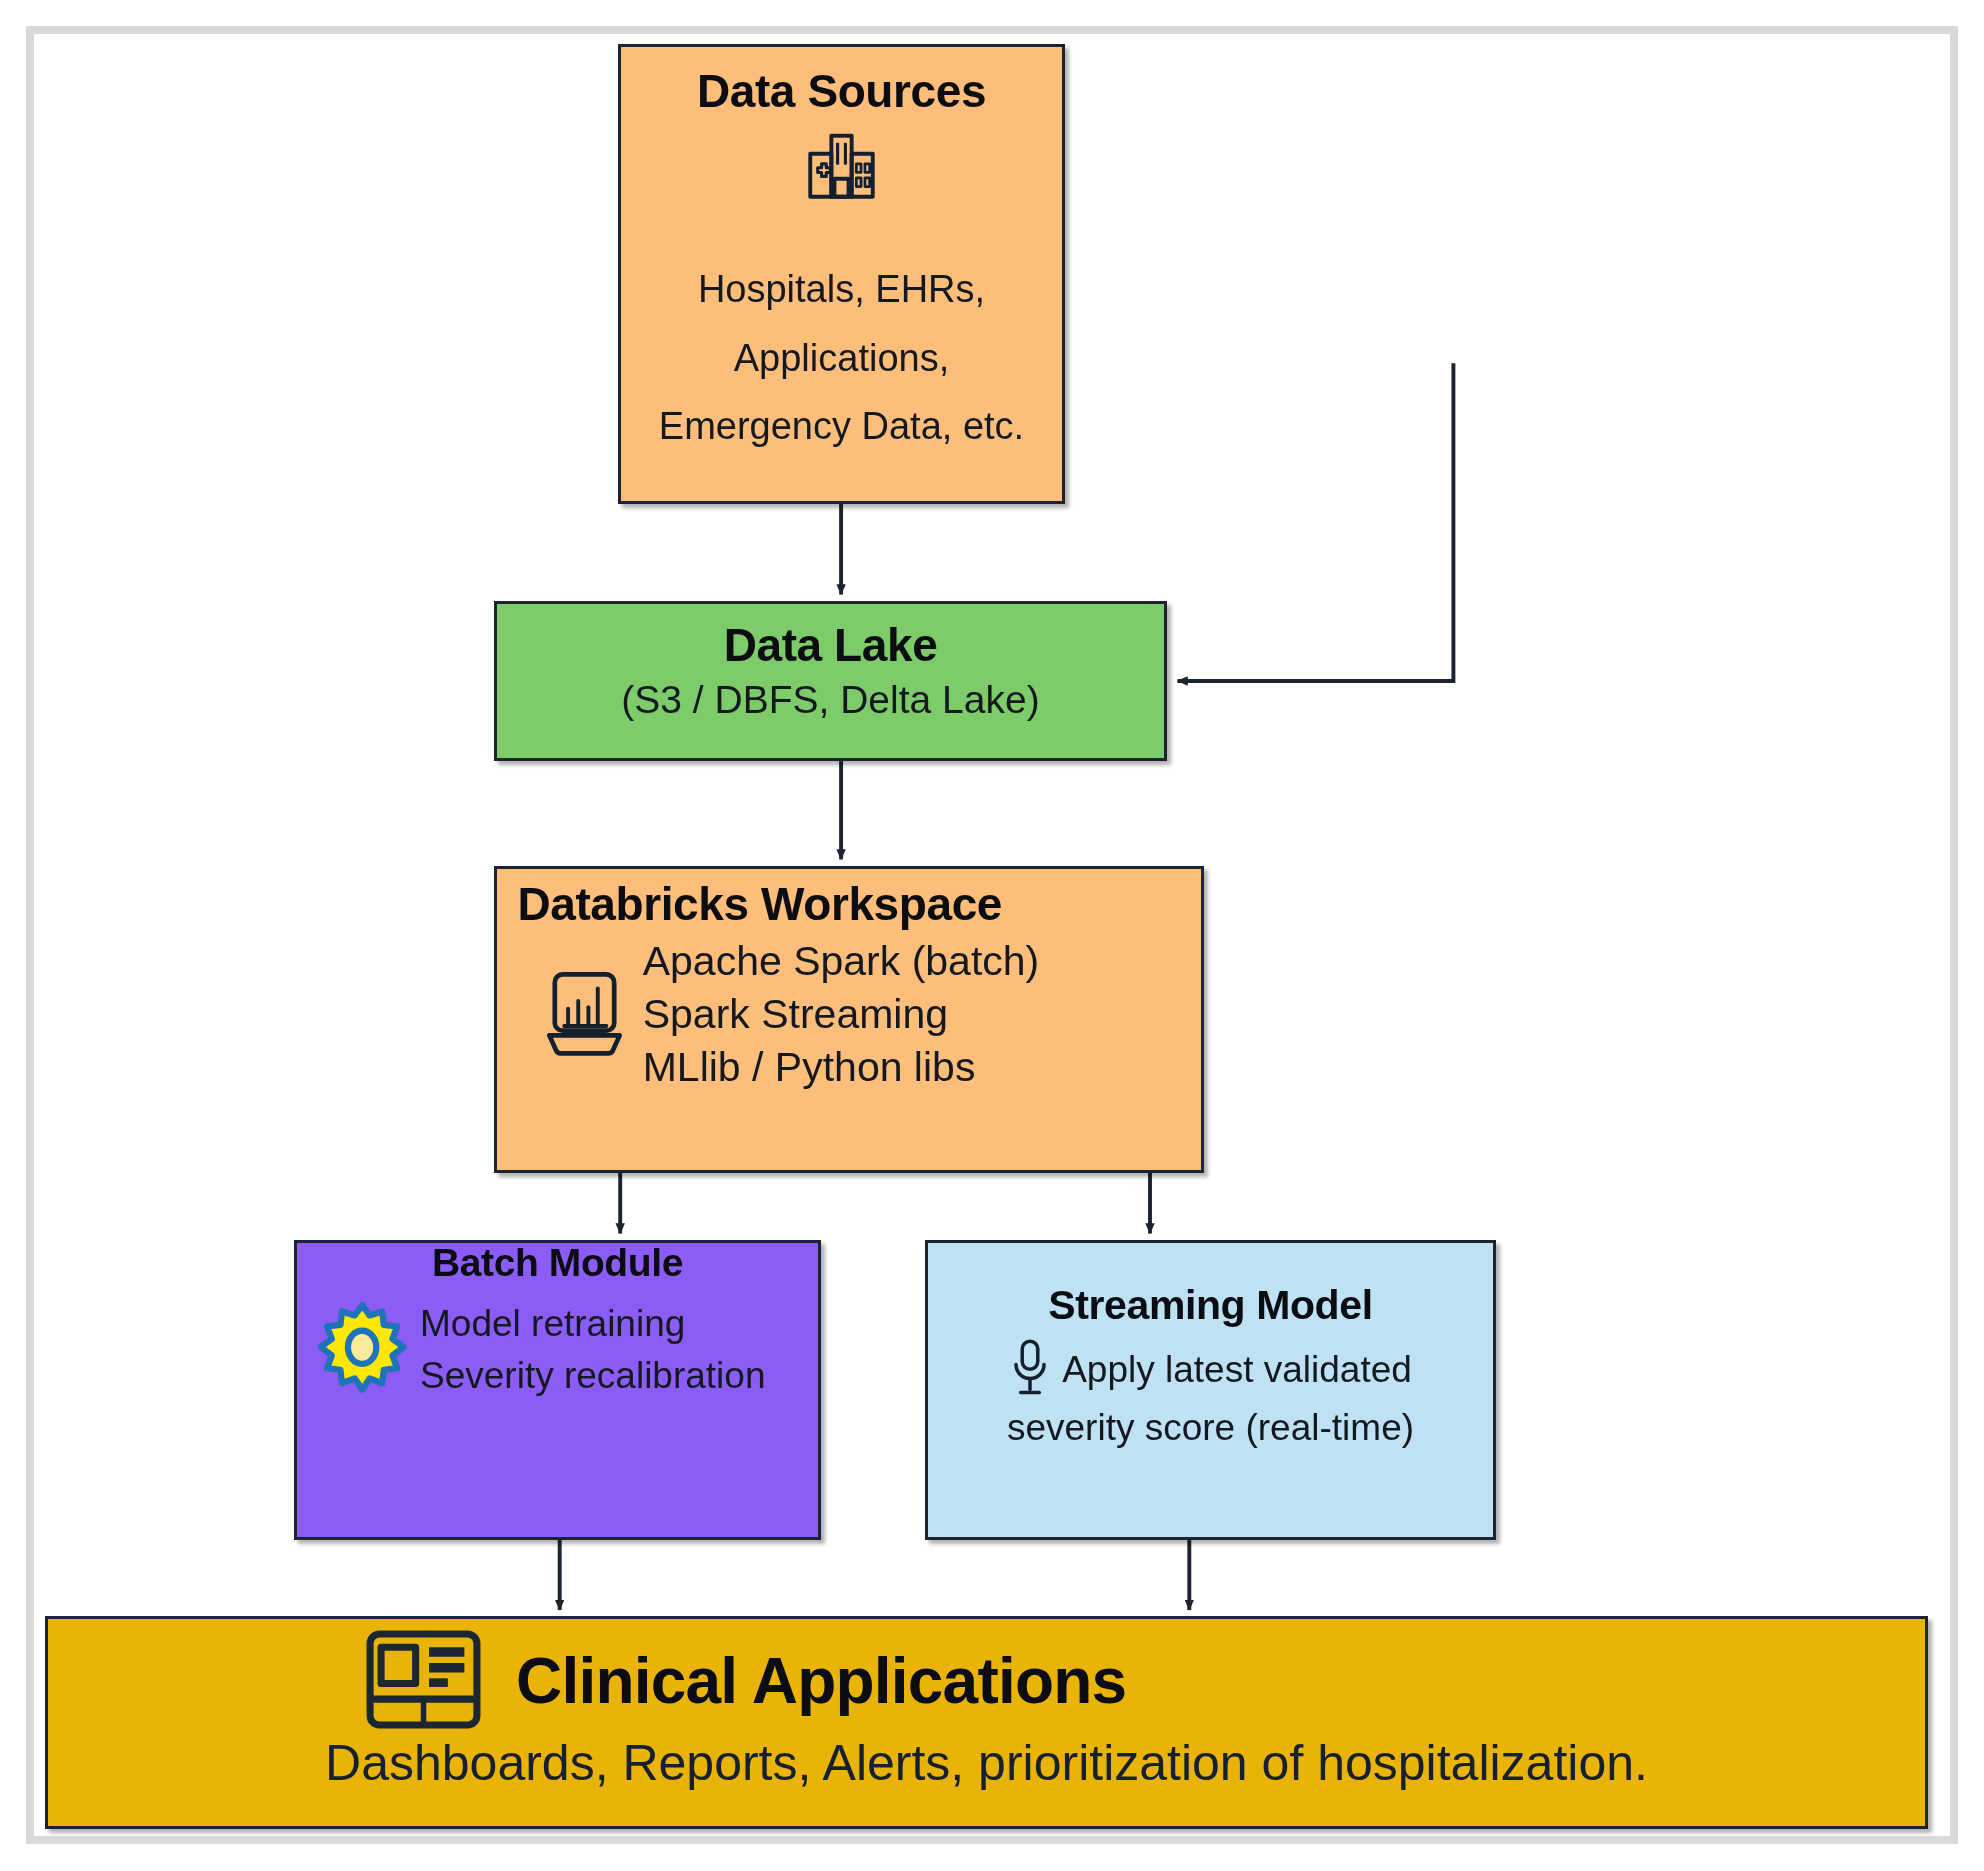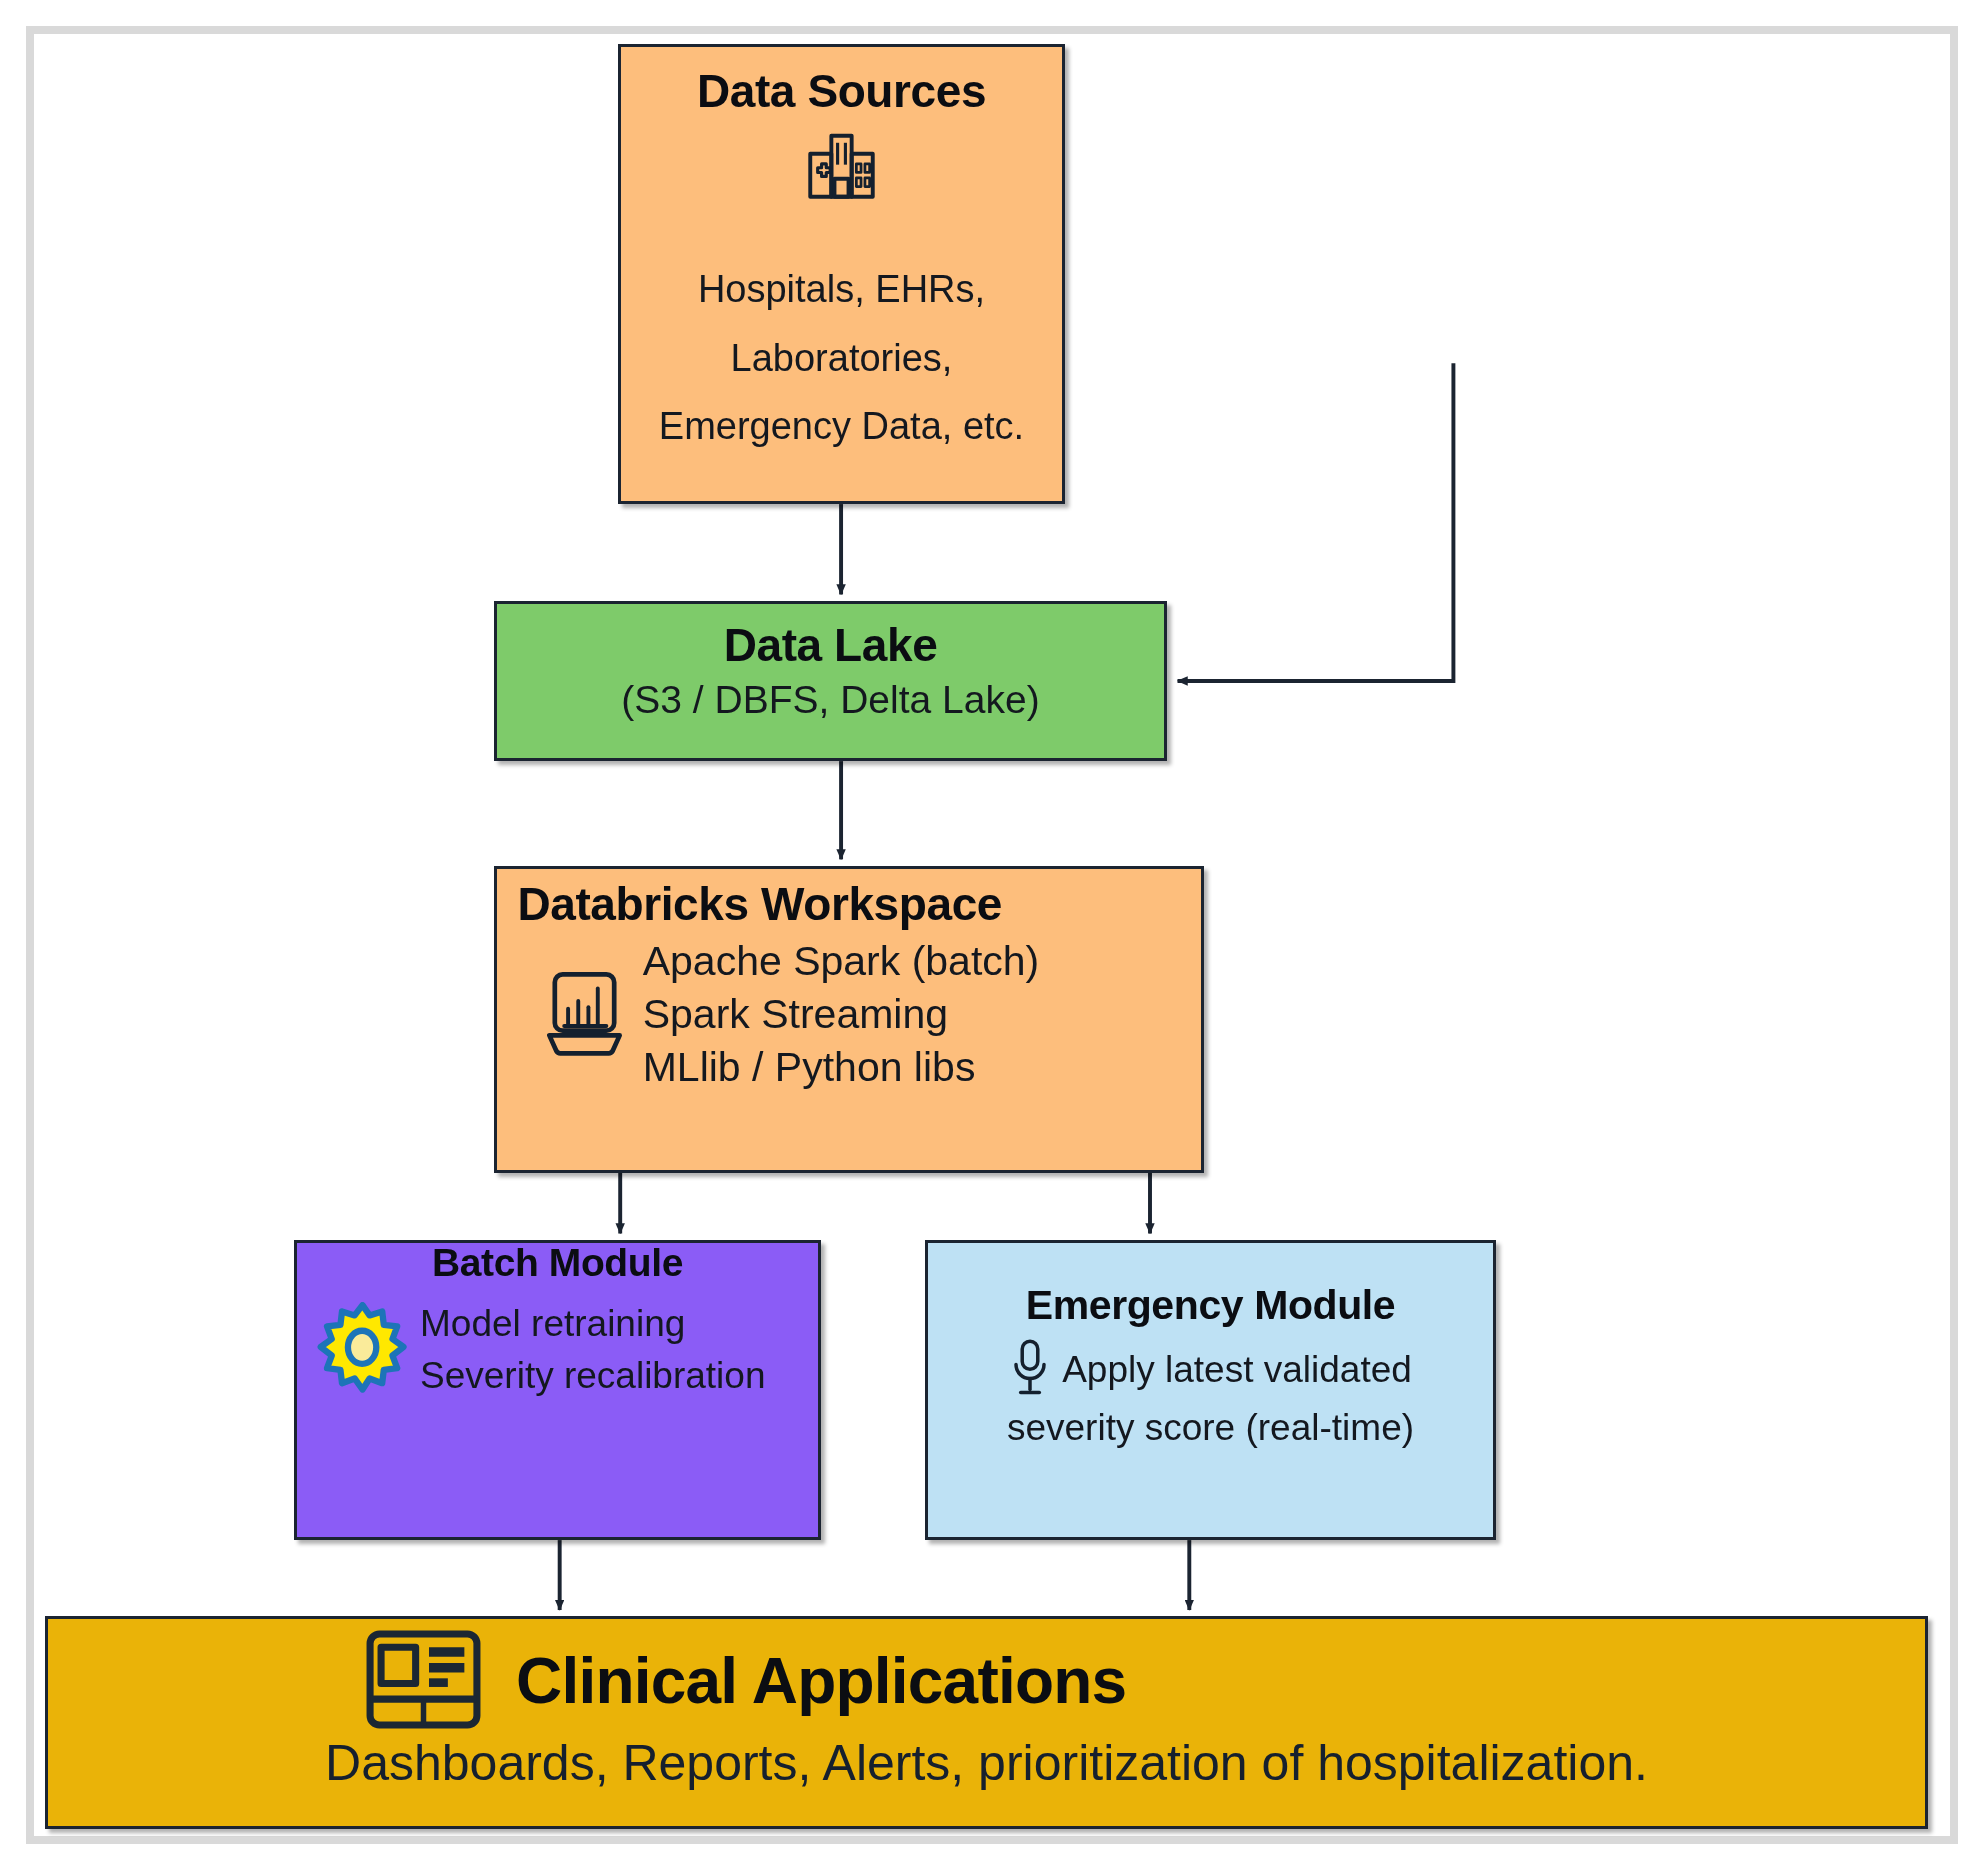--- a/index.html
+++ b/index.html
@@ -212,21 +212,21 @@
           <path d="M17.5,44 h5 v-5 h6 v5 h5 v6 h-5 v5 h-6 v-5 h-5 z" stroke-width="4"></path>
           <rect x="67" y="39" width="6" height="11" stroke-width="3.5"></rect>
           <rect x="78" y="39" width="6" height="11" stroke-width="3.5"></rect>
           <rect x="67" y="57" width="6" height="11" stroke-width="3.5"></rect>
           <rect x="78" y="57" width="6" height="11" stroke-width="3.5"></rect>
         </g>
       </svg>
     </div>
     <div id="ds-lines">
       <div class="sub">Hospitals, EHRs,</div>
-      <div class="sub">Laboratories,</div>
+      <div class="sub">Applications,</div>
       <div class="sub">Emergency Data, etc.</div>
     </div>
   </div>
 
 
   <div class="node" id="data-lake">
     <div class="ttl">Data Lake</div>
     <div class="sub">(S3 / DBFS, Delta Lake)</div>
   </div>
 
@@ -266,21 +266,21 @@
         </svg>
       </div>
       <div id="batch-lines">
         <div>Model retraining</div>
         <div>Severity  recalibration</div>
       </div>
     </div>
   </div>
 
   <div class="node" id="streaming">
-    <div class="ttl">Emergency Module</div>
+    <div class="ttl">Streaming Model</div>
     <div id="stream-row1">
       <div id="stream-icon">
         <svg width="42" height="61" viewBox="0 0 54 78" xmlns="http://www.w3.org/2000/svg">
           <g fill="none" stroke="#14202e" stroke-width="4.5" stroke-linecap="round">
             <rect x="17" y="4" width="20" height="36" rx="10"></rect>
             <path d="M9,34 a18,18 0 0 0 36,0"></path>
             <line x1="27" y1="52" x2="27" y2="66"></line>
             <line x1="15" y1="70" x2="39" y2="70"></line>
           </g>
         </svg>

